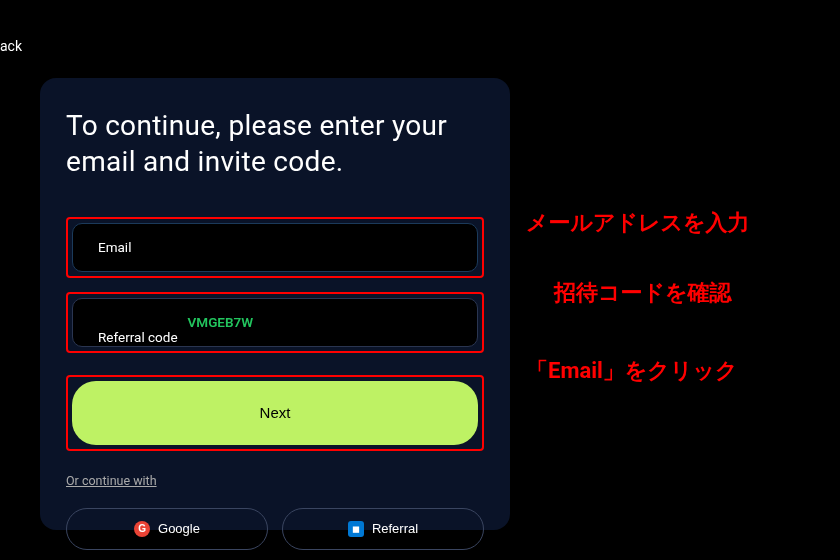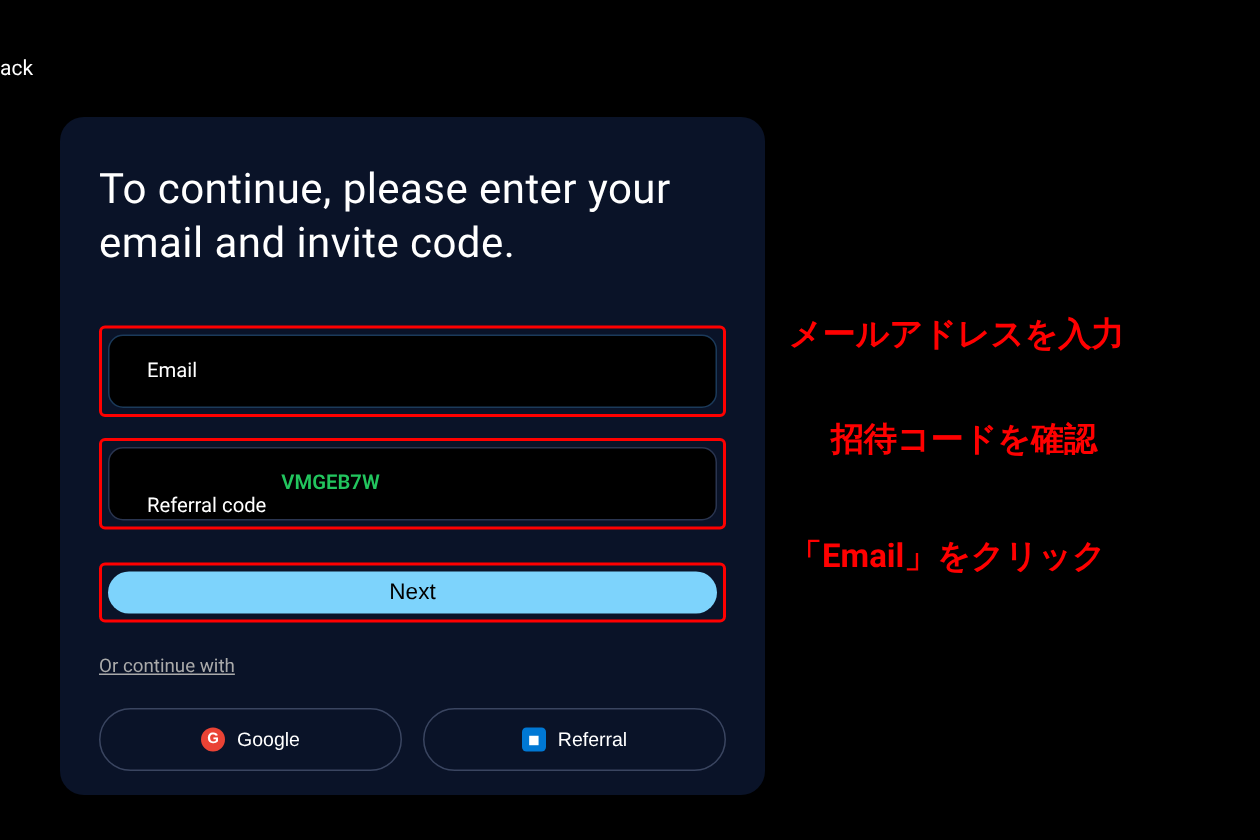--- a/index.html
+++ b/index.html
@@ -68,22 +68,22 @@
       margin-right: 10px;
       margin-top: 29px;
     }
     .input-value {
       color: #22c55e;
       font-size: 13.5px;
       font-weight: 600;
     }
     .next-button {
       width: 100%;
-      height: 28px;
-      background: #7dd3fc;
+      height: 64px;
+      background: #bef264;
       border: none;
       border-radius: 24px;
       color: #000;
       font-size: 15px;
       font-weight: 500;
       cursor: pointer;
     }
     .divider {
       color: #aaa;
       font-size: 12.5px;

